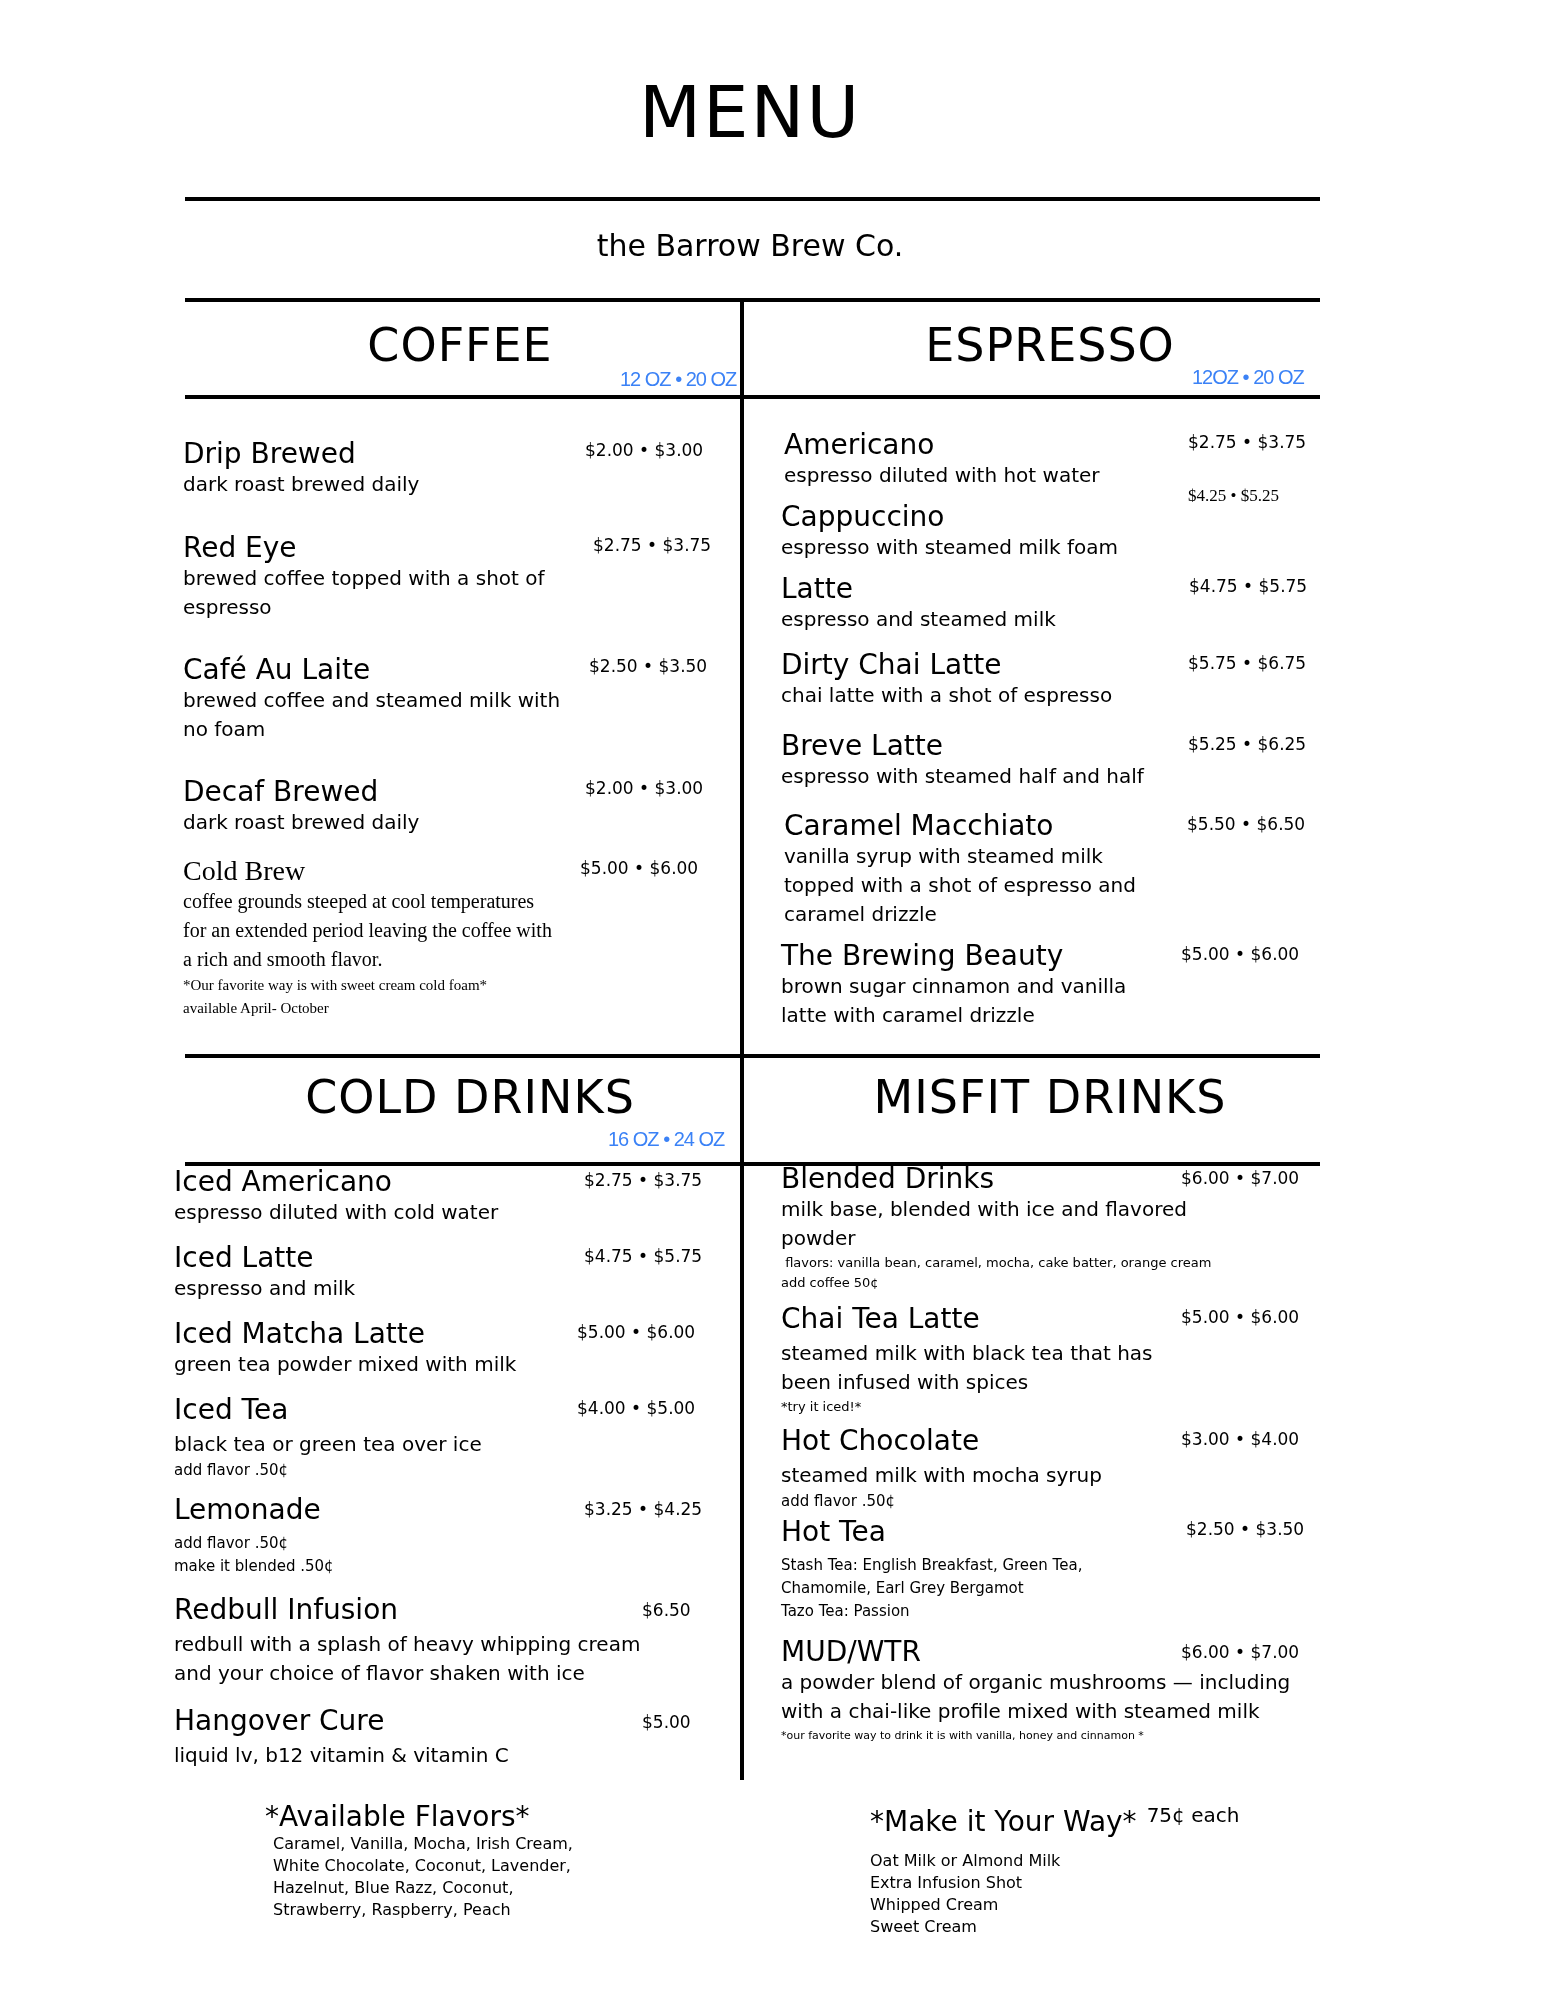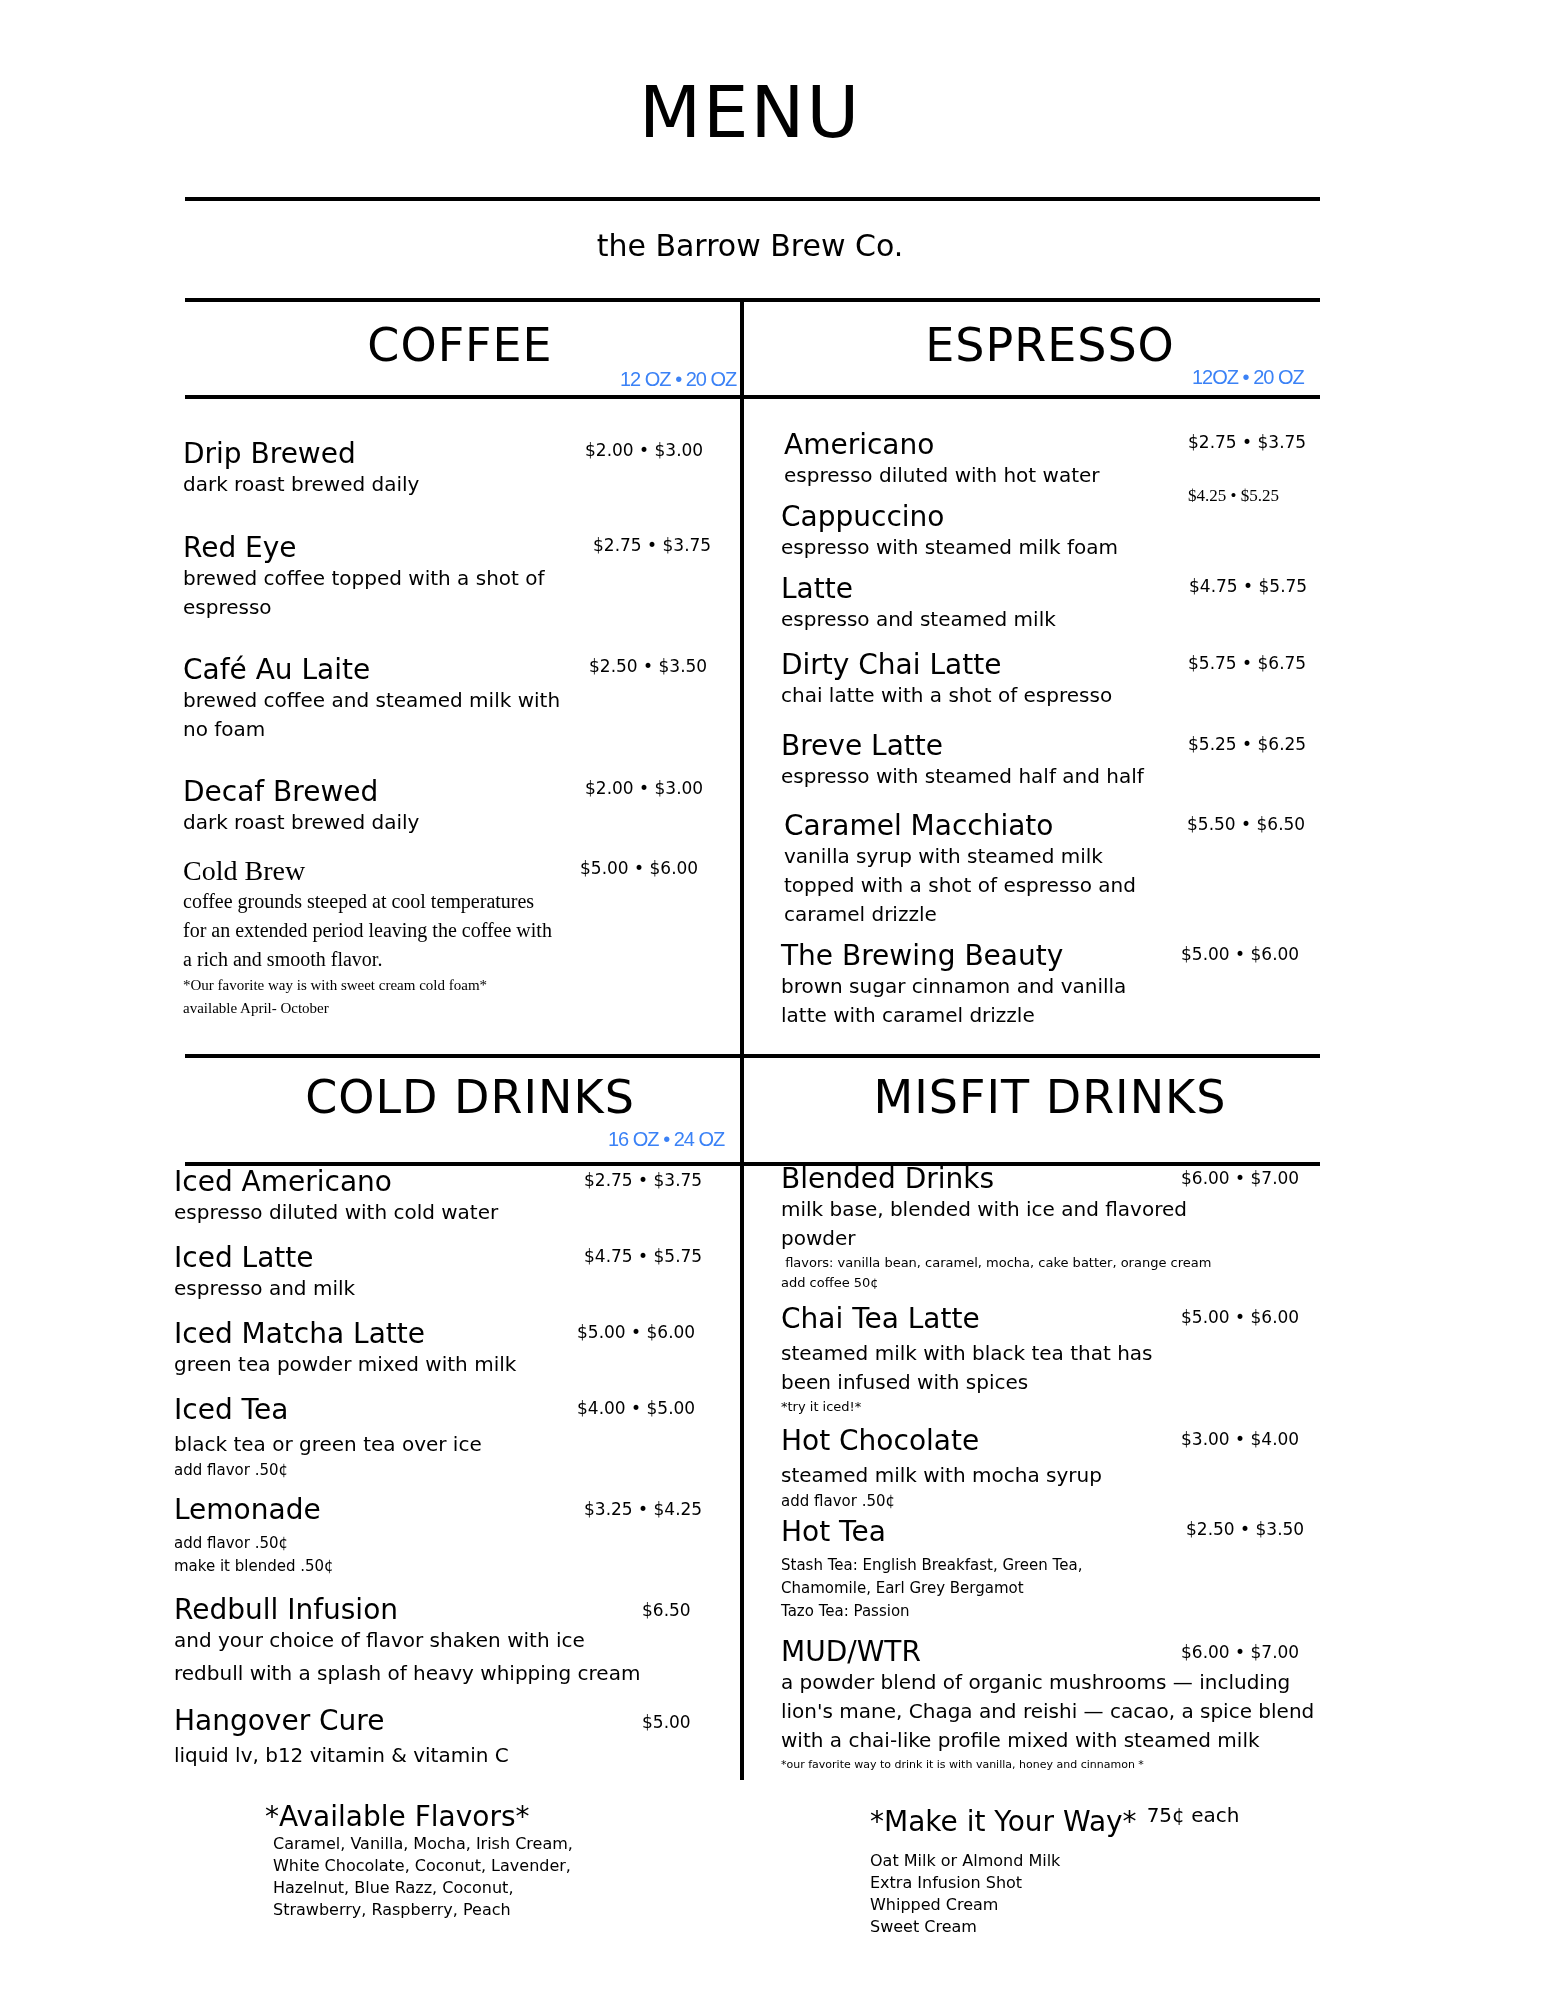--- a/index.html
+++ b/index.html
@@ -154,22 +154,22 @@
 
 <div class="abs" style="left:174px; top:1493px; width:540px;">
   <div class="item-name">Lemonade</div>
   <div class="item-note" style="margin-top:6px;">add flavor .50¢</div>
   <div class="item-note">make it blended .50¢</div>
 </div>
 <div class="abs price" style="left:584px; top:1499px;text-align:right;">$3.25 • $4.25</div>
 
 <div class="abs" style="left:174px; top:1593px; width:560px;">
   <div class="item-name">Redbull Infusion</div>
+  <div class="item-desc" style="margin-top:4px;">redbull with a splash of heavy whipping cream</div>
   <div class="item-desc">and your choice of flavor shaken with ice</div>
-  <div class="item-desc" style="margin-top:4px;">redbull with a splash of heavy whipping cream</div>
 </div>
 <div class="abs price" style="left:642px; top:1600px;">$6.50</div>
 
 <div class="abs" style="left:174px; top:1704px; width:540px;">
   <div class="item-name">Hangover Cure</div>
   <div class="item-desc" style="margin-top:4px;">liquid lv, b12 vitamin &amp; vitamin C</div>
 </div>
 <div class="abs price" style="left:642px; top:1712px;">$5.00</div>
 
 <div class="abs" style="left:781px; top:1162px; width:500px;">
@@ -200,21 +200,20 @@
   <div class="item-name">Hot Tea</div>
   <div class="item-note" style="margin-top:6px;">Stash Tea: English Breakfast, Green Tea,</div>
   <div class="item-note">Chamomile, Earl Grey Bergamot</div>
   <div class="item-note">Tazo Tea: Passion</div>
 </div>
 <div class="abs price" style="left:1186px; top:1519px;">$2.50 • $3.50</div>
 
 <div class="abs" style="left:781px; top:1635px; width:560px;">
   <div class="item-name">MUD/WTR</div>
   <div class="item-desc">a powder blend of organic mushrooms — including</div>
-  <div class="item-desc">lion's mane, Chaga and reishi — cacao, a spice blend</div>
   <div class="item-desc">with a chai-like profile mixed with steamed milk</div>
   <div class="item-tiny" style="font-size:11px;">*our favorite way to drink it is with vanilla, honey and cinnamon *</div>
 </div>
 <div class="abs price" style="left:1181px; top:1642px;">$6.00 • $7.00</div>
 
 <div class="abs" style="left:265px; top:1800px; width:400px;">
   <div class="extra-title">*Available Flavors*</div>
   <div style="padding-left:8px;">
     <div class="extra-line">Caramel, Vanilla, Mocha, Irish Cream,</div>
     <div class="extra-line">White Chocolate, Coconut, Lavender,</div>

